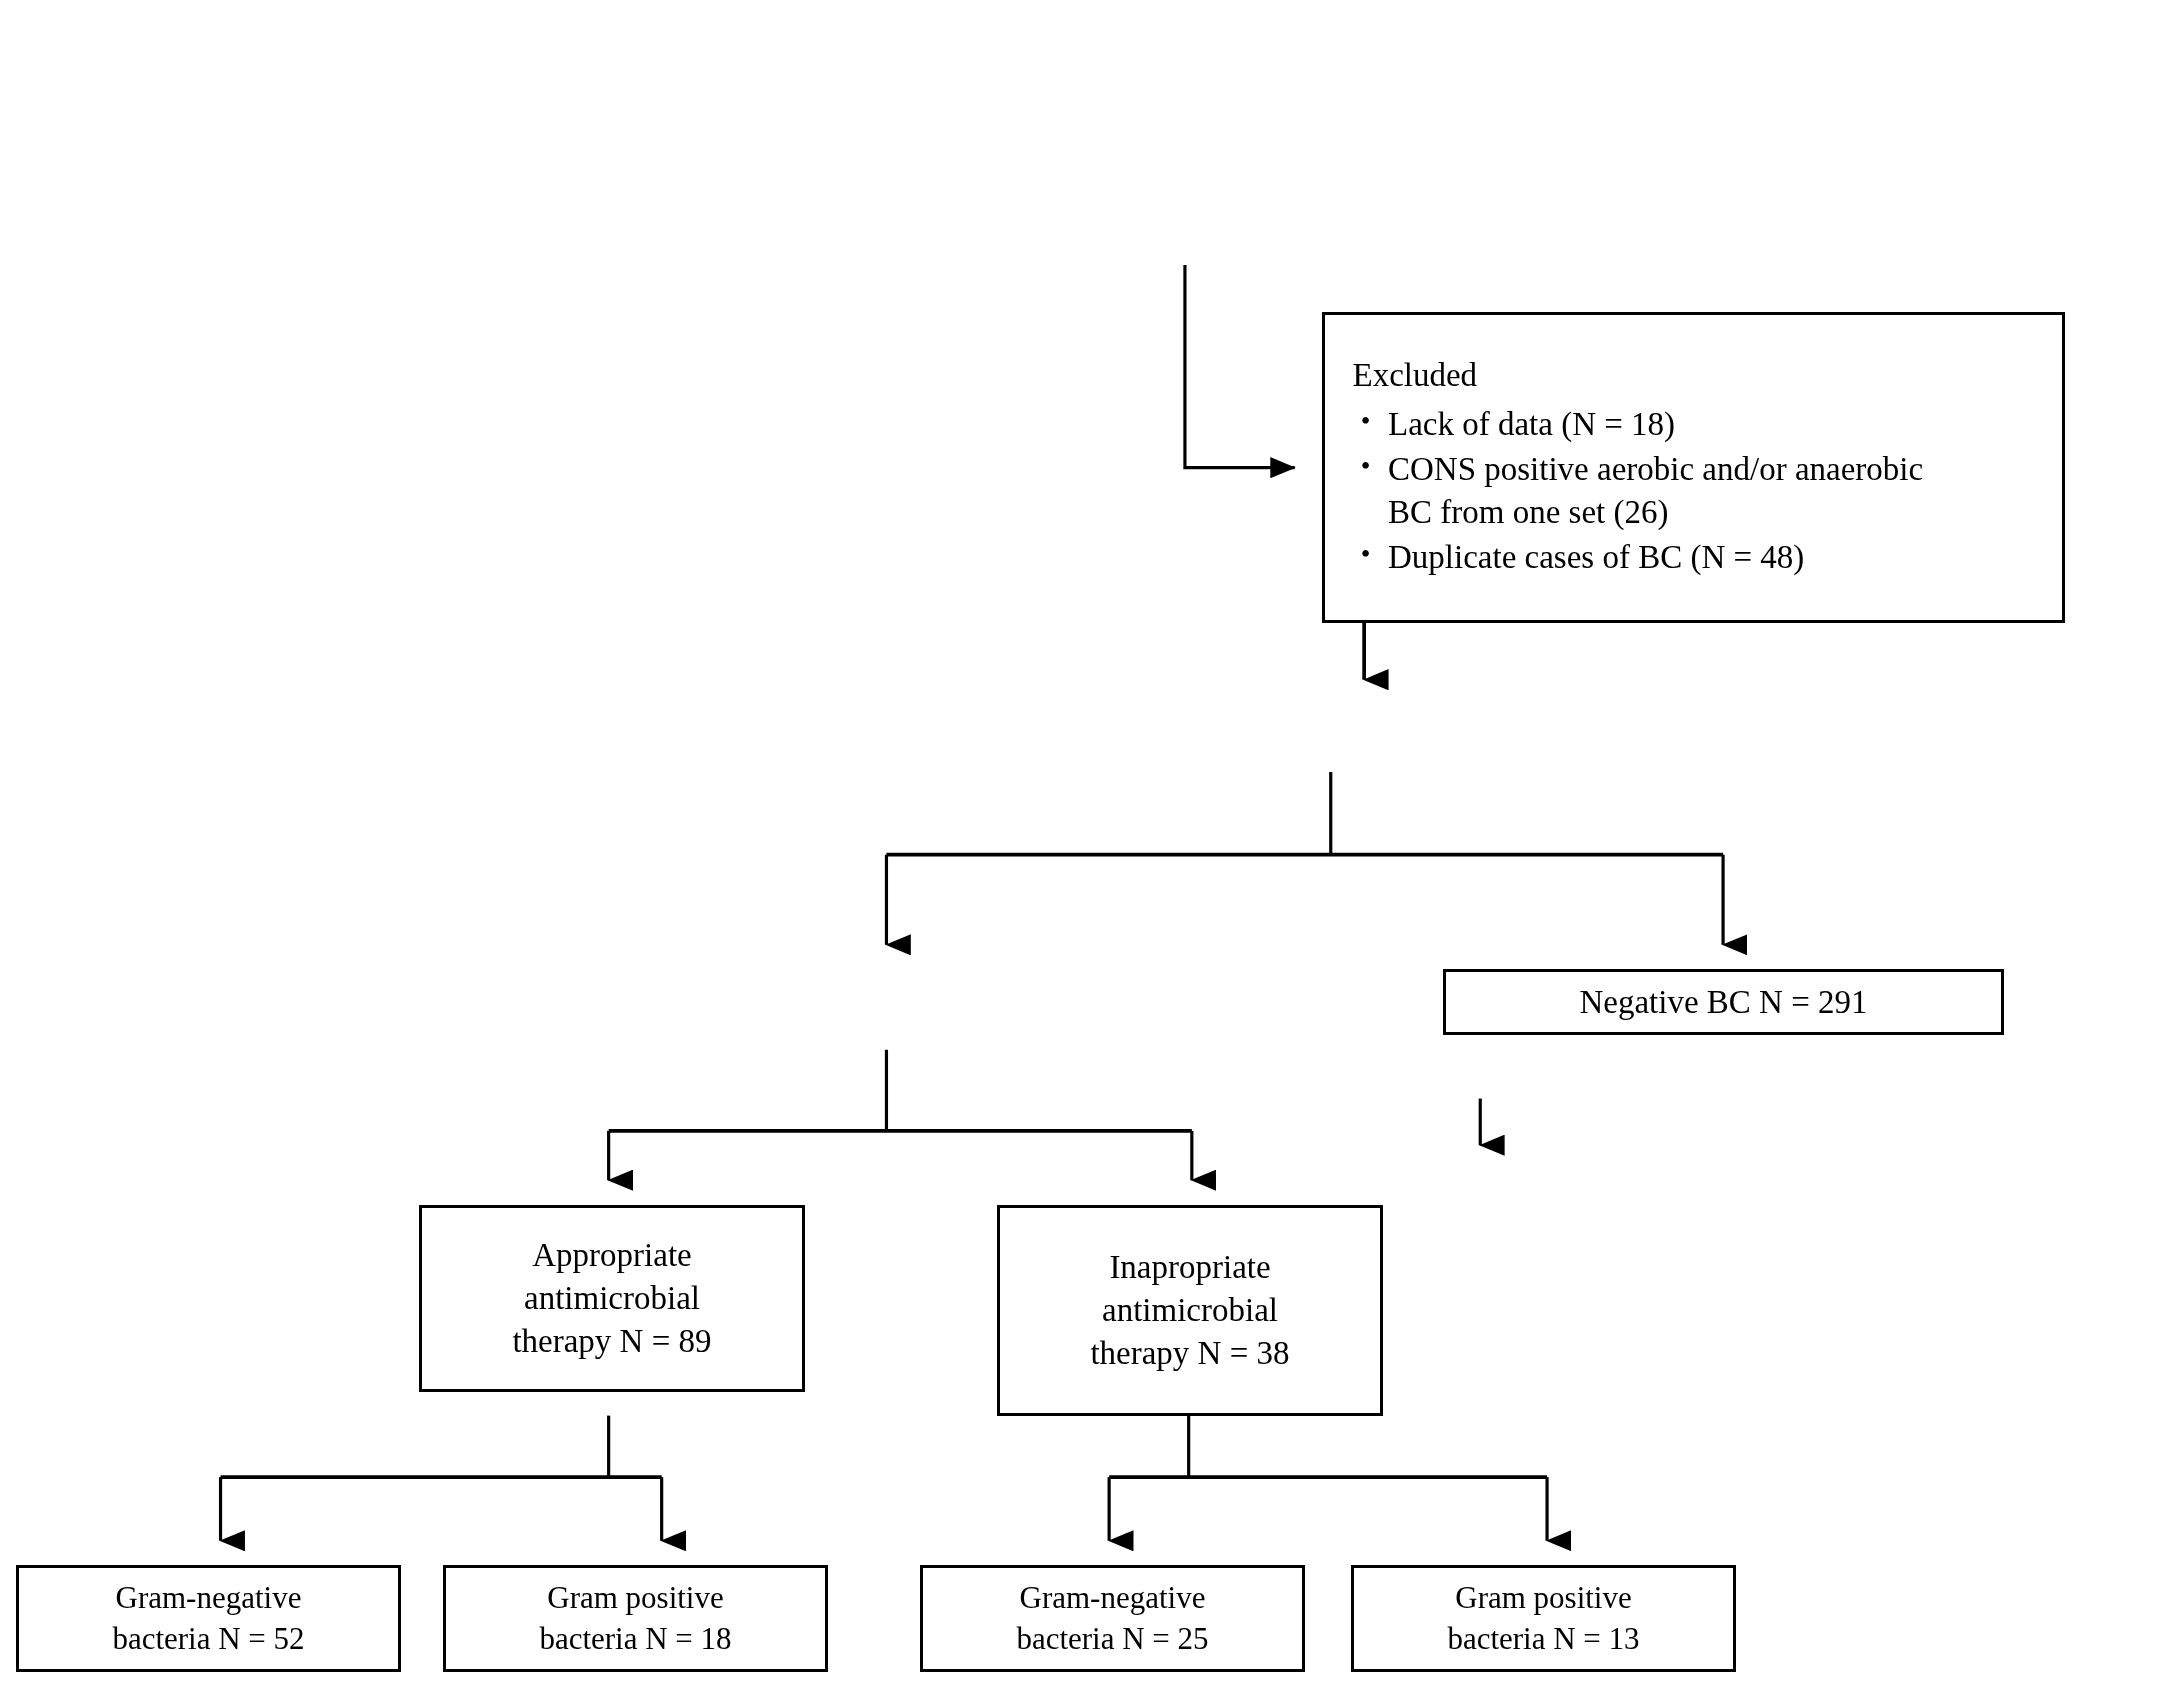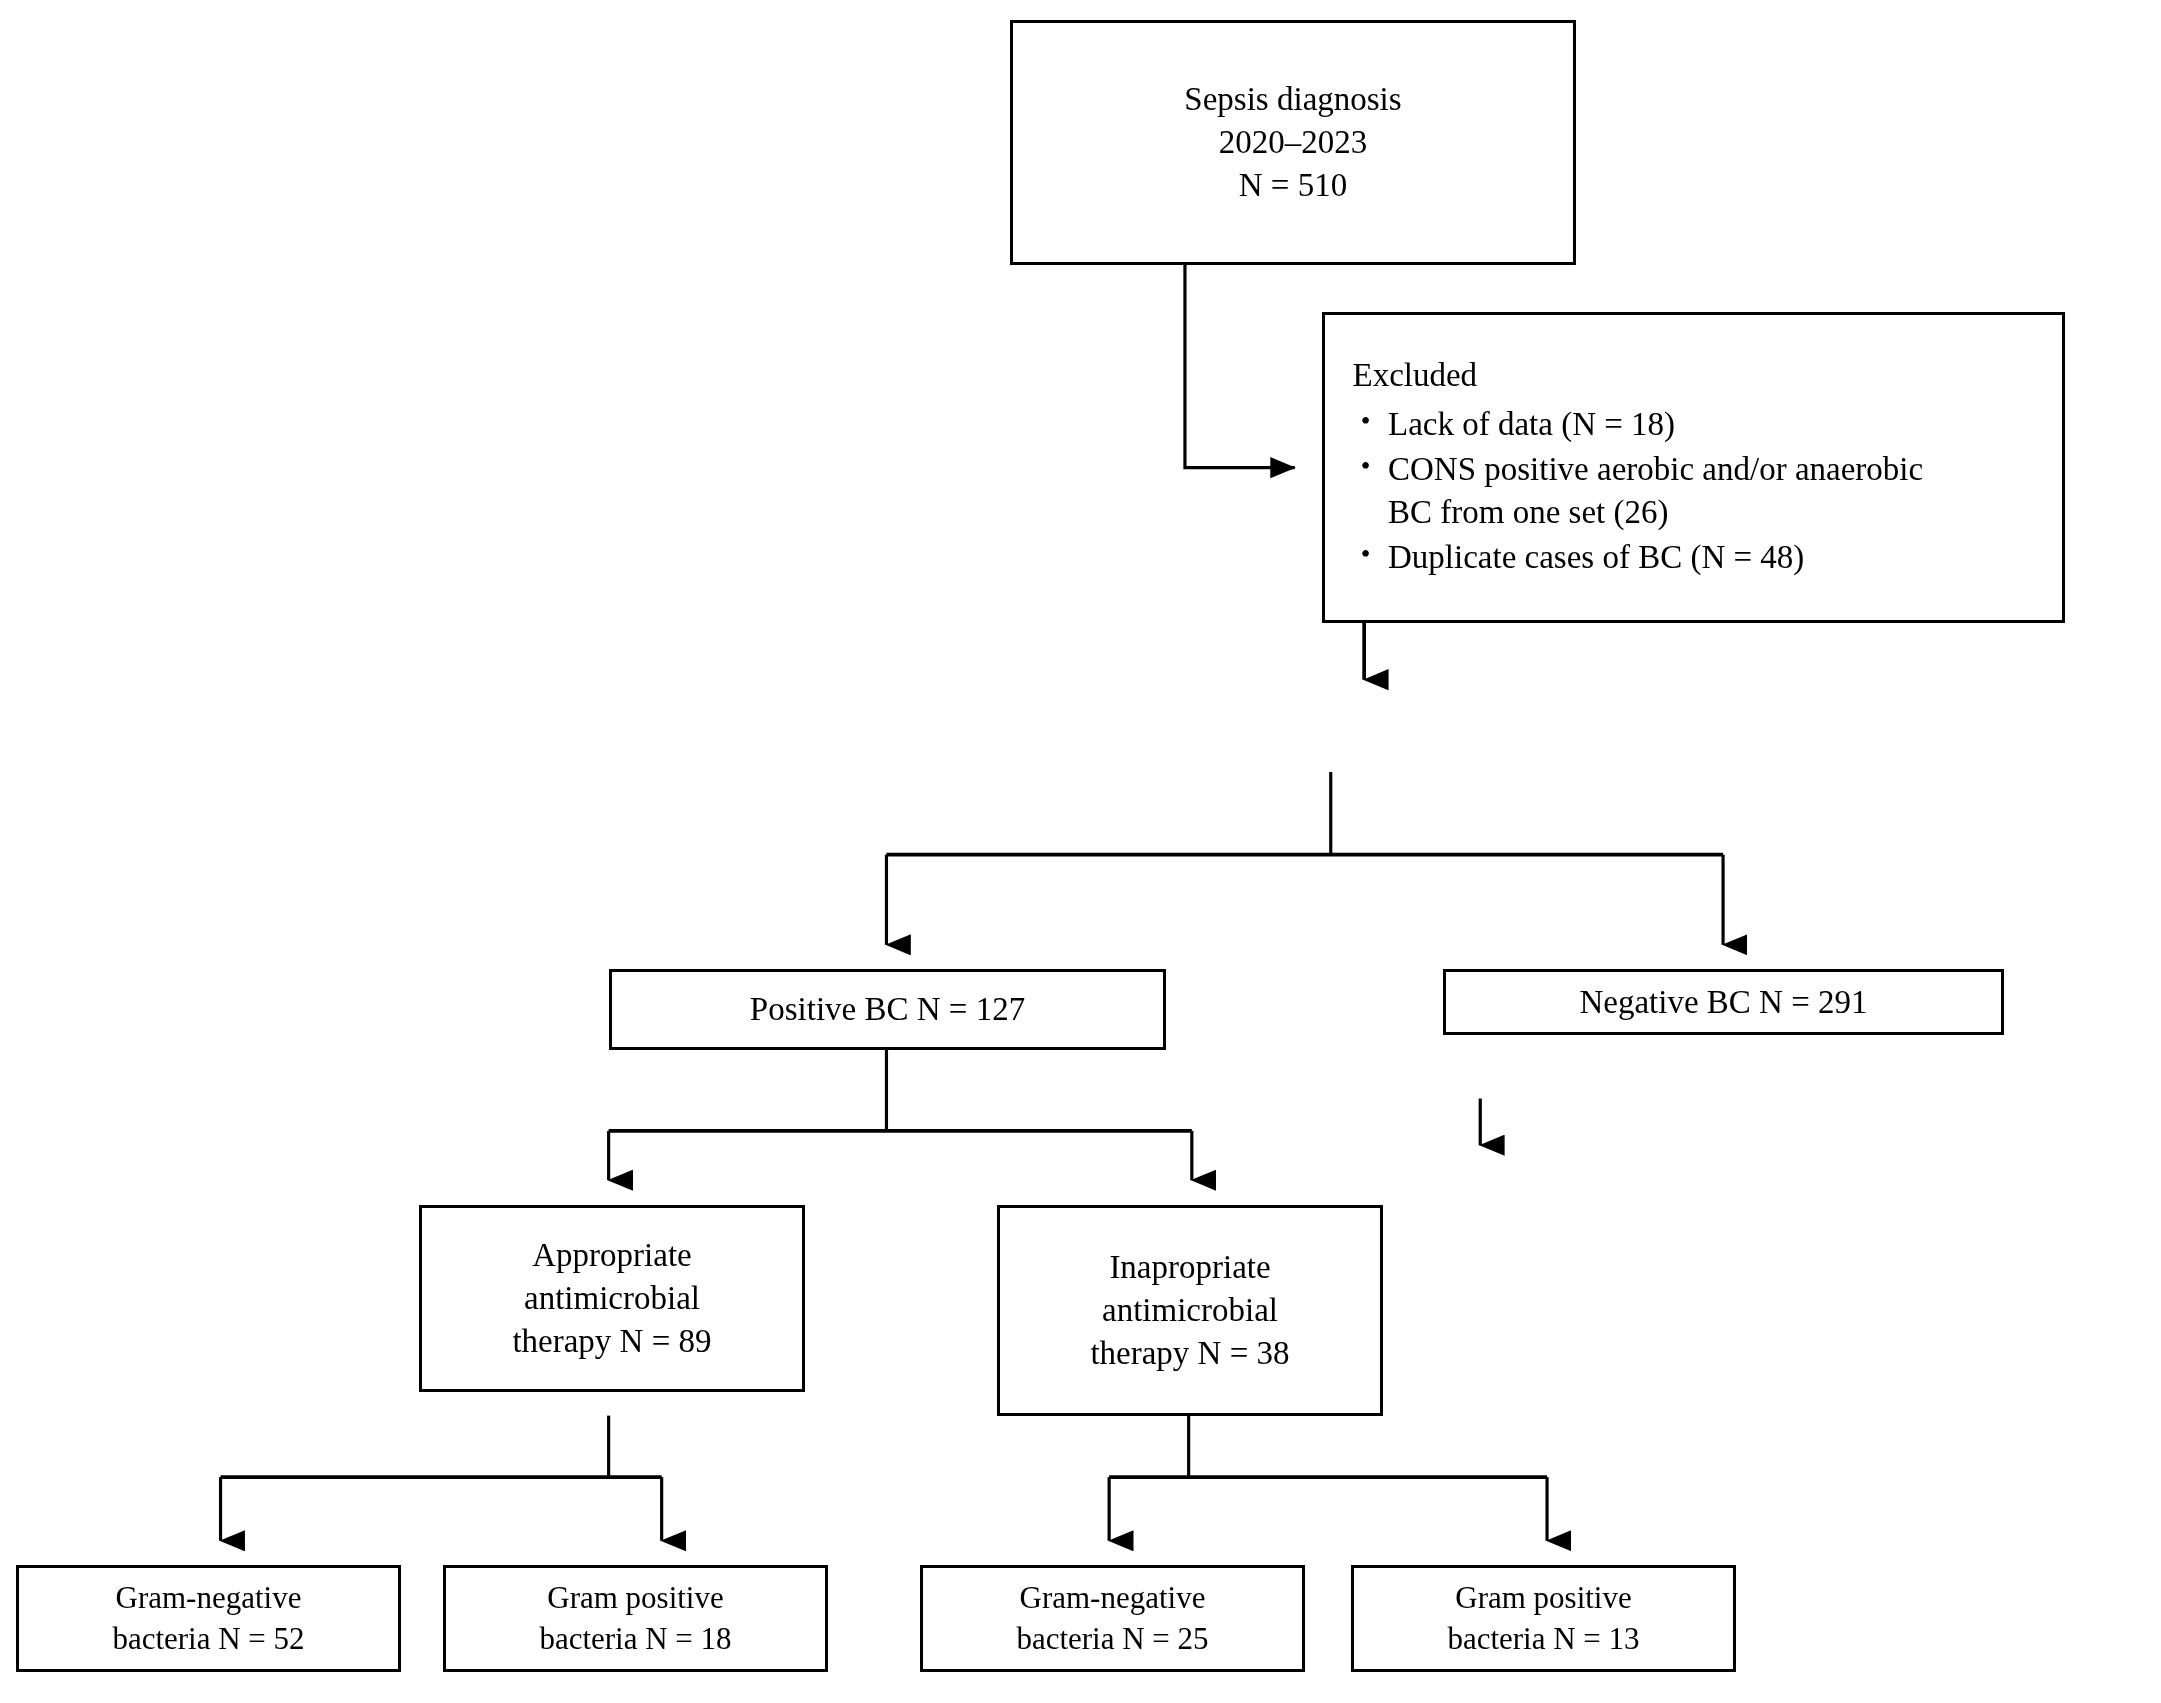--- a/index.html
+++ b/index.html
@@ -112,25 +112,20 @@
     <path d="M 416 2786 L 1248 2786" fill="none" stroke="#000000" stroke-width="7"></path>
     <path d="M 416 2786 L 416 2906" fill="none" stroke="#000000" stroke-width="6" marker-end="url(#arrowDownBig)"></path>
     <path d="M 1248 2786 L 1248 2906" fill="none" stroke="#000000" stroke-width="6" marker-end="url(#arrowDownBig)"></path>
 
     <path d="M 2242 2670 L 2242 2786" fill="none" stroke="#000000" stroke-width="6"></path>
     <path d="M 2092 2786 L 2918 2786" fill="none" stroke="#000000" stroke-width="7"></path>
     <path d="M 2092 2786 L 2092 2906" fill="none" stroke="#000000" stroke-width="6" marker-end="url(#arrowDownBig)"></path>
     <path d="M 2918 2786 L 2918 2906" fill="none" stroke="#000000" stroke-width="6" marker-end="url(#arrowDownBig)"></path>
   </svg>
 
-  <div class="node" id="node-sepsis">
-    <span class="line">Sepsis diagnosis</span>
-    <span class="line">2020–2023</span>
-    <span class="line">N = 510</span>
-  </div>
 
   <div class="node" id="node-excluded">
     <span class="excl-title">Excluded</span>
     <ul class="excl-list">
       <li class="excl-item">
         <span class="excl-bullet">•</span>
         <span class="excl-text">
           <span class="line">Lack of data (N = 18)</span>
         </span>
       </li>
@@ -144,23 +139,20 @@
       <li class="excl-item">
         <span class="excl-bullet">•</span>
         <span class="excl-text">
           <span class="line">Duplicate cases of BC (N = 48)</span>
         </span>
       </li>
     </ul>
   </div>
 
 
-  <div class="node" id="node-posbc">
-    <span class="line">Positive BC N = 127</span>
-  </div>
 
   <div class="node" id="node-negbc">
     <span class="line">Negative BC N = 291</span>
   </div>
 
   <div class="node" id="node-approp">
     <span class="line">Appropriate</span>
     <span class="line">antimicrobial</span>
     <span class="line">therapy N = 89</span>
   </div>

